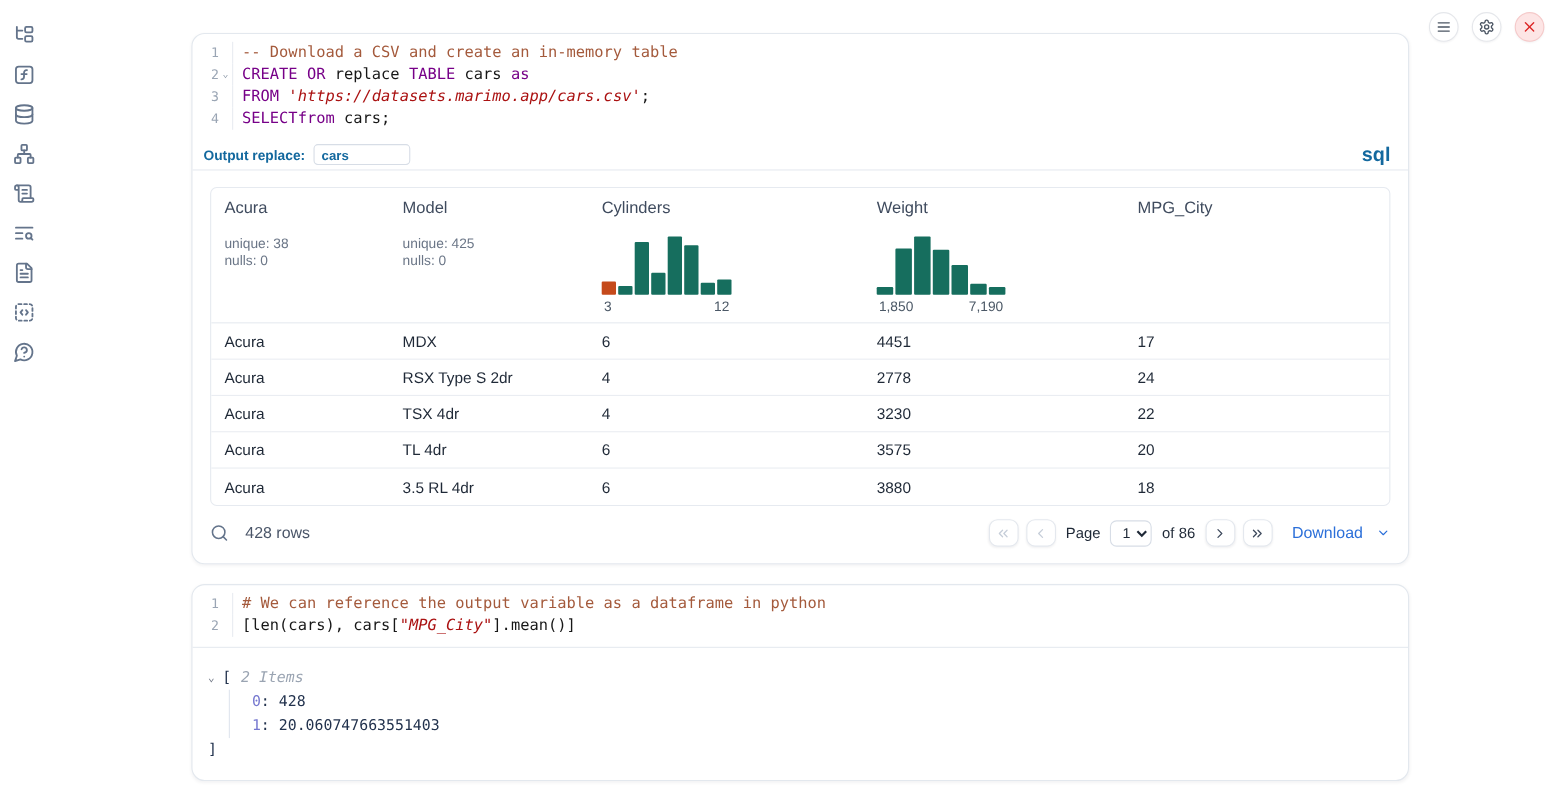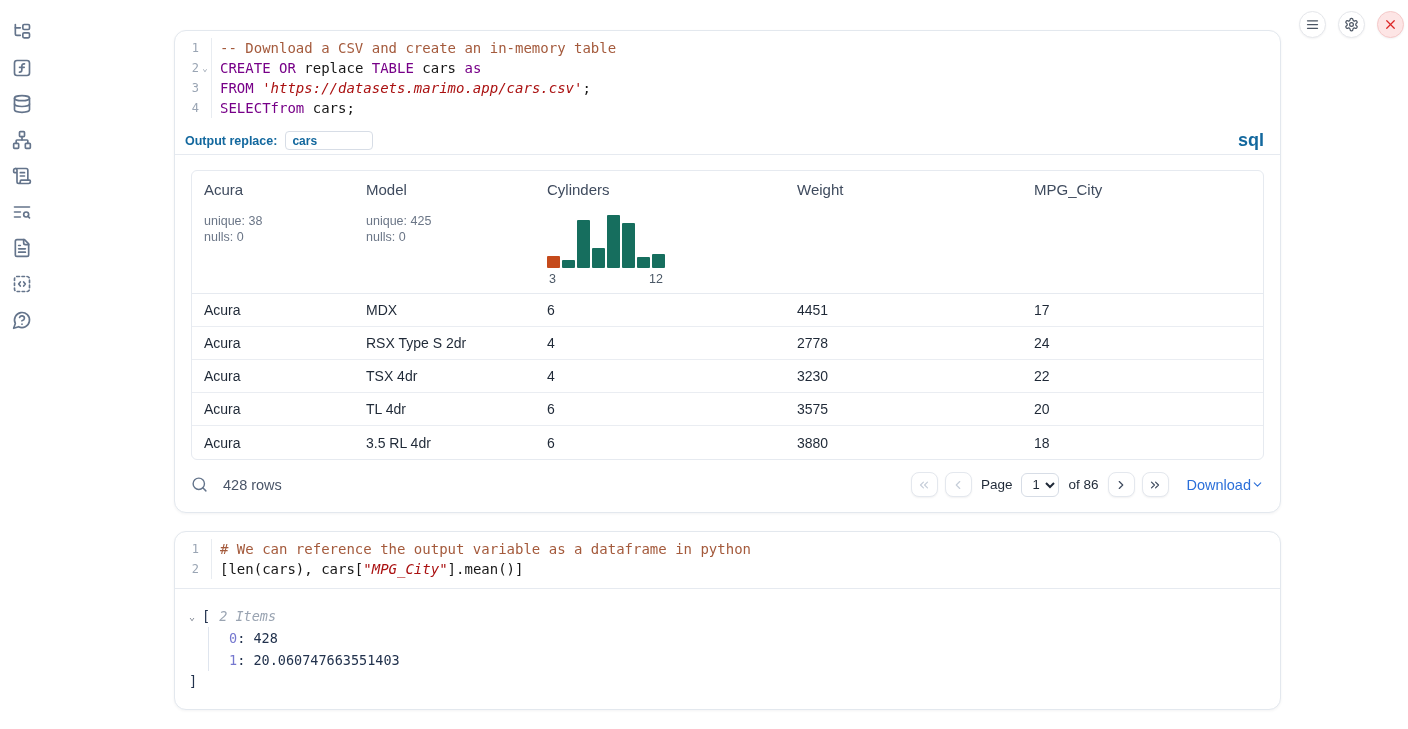--- a/index.html
+++ b/index.html
@@ -77,21 +77,21 @@
   .rowcount { margin-left:14px; font-size:14.5px; color:#4a5568; }
   .pager { margin-left:auto; display:flex; align-items:center; gap:7px; }
   .pg-btn { width:27px; height:25px; border:1px solid #e4e8ee; border-radius:8px; background:#fff;
     box-shadow:0 1px 2px rgba(16,24,40,.06); display:flex; align-items:center; justify-content:center;
     color:#3f4b5e; cursor:pointer; padding:0; }
   .pg-btn.disabled { color:#c6ced9; }
   .pg-btn svg { width:14px; height:14px; }
   .pg-label { font-size:13.5px; color:#1f2937; margin:0 2px; }
   .pg-select { height:24px; min-width:38px; border:1px solid #d7dde6; border-radius:6px;
     font-size:13px; color:#1f2937; background:#fff; padding:0 2px 0 6px; }
-  .download { margin-left:18px; display:flex; align-items:center; gap:0; border:none; background:none;
+  .download { margin-left:18px; display:flex; align-items:center; gap:12px; border:none; background:none;
     color:#2b6fd9; font-size:14.5px; cursor:pointer; padding:0; font-family:inherit; }
   .download svg { width:13px; height:13px; }
 
   
   .tree { padding:16px 16px 18px 14px; font-family:"DejaVu Sans Mono", monospace;
     font-size:13.5px; color:#22324d; }
   .tree-head { display:flex; align-items:center; height:22px; }
   .tree-chevron { width:13px; color:#6b7280; font-size:10px; cursor:pointer; }
   .tree-items-label { color:#9aa4b2; font-style:italic; margin-left:9px; }
   .tree-children { margin-left:19px; border-left:1px solid #dfe5ee; padding-left:20px; }
@@ -250,20 +250,35 @@
                 <div class="bar" style="height: 14px; background: rgb(22, 110, 94);"></div>
               </div>
               <div class="hist-labels">
                 <span>3</span>
                 <span>12</span>
               </div>
             </div>
           </div>
           <div class="th">
             <div class="th-title">Weight</div>
+            <div class="hist">
+              <div class="hist-bars" style="--bw: 15px;">
+                <div class="bar" style="height: 7px; background: rgb(22, 110, 94);"></div>
+                <div class="bar" style="height: 42px; background: rgb(22, 110, 94);"></div>
+                <div class="bar" style="height: 53px; background: rgb(22, 110, 94);"></div>
+                <div class="bar" style="height: 41px; background: rgb(22, 110, 94);"></div>
+                <div class="bar" style="height: 27px; background: rgb(22, 110, 94);"></div>
+                <div class="bar" style="height: 10px; background: rgb(22, 110, 94);"></div>
+                <div class="bar" style="height: 7px; background: rgb(22, 110, 94);"></div>
+              </div>
+              <div class="hist-labels">
+                <span>1,850</span>
+                <span>7,190</span>
+              </div>
+            </div>
           </div>
           <div class="th">
             <div class="th-title">MPG_City</div>
           </div>
         </div>
       <div id="tbody">
           <div class="tr">
             <div class="td">Acura</div>
             <div class="td">MDX</div>
             <div class="td">6</div>

